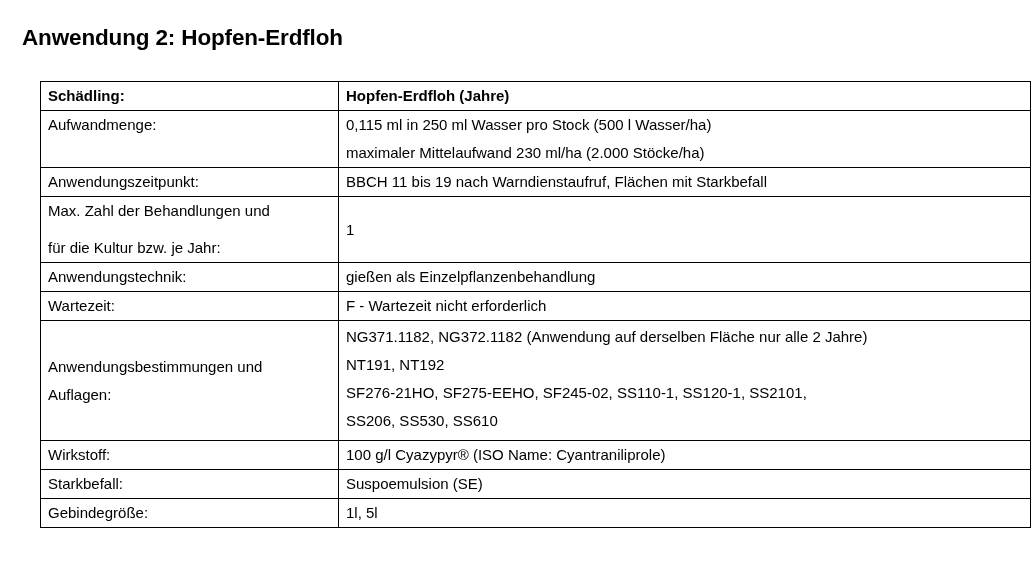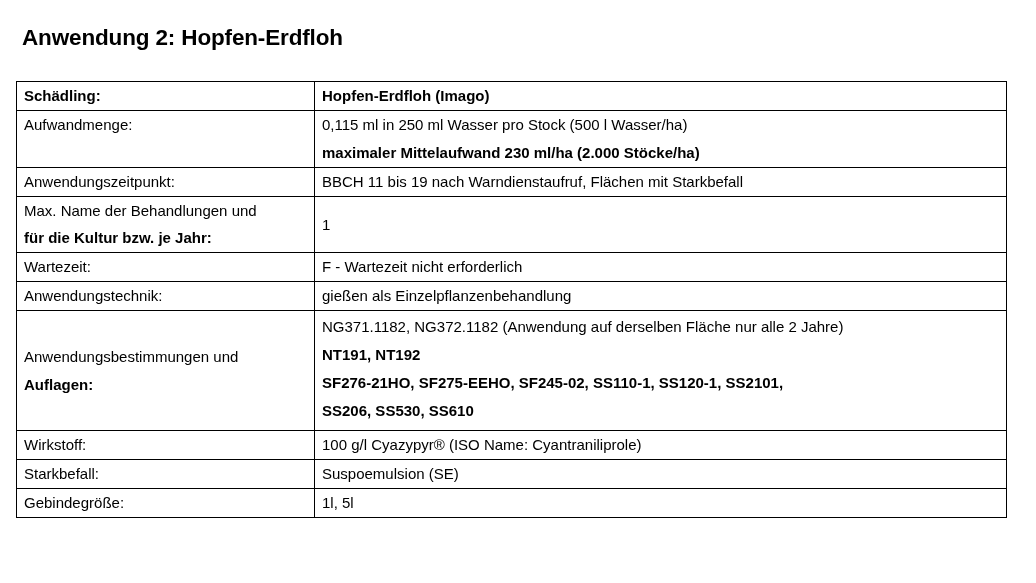--- a/index.html
+++ b/index.html
@@ -30,21 +30,21 @@
     font-size: 22.5px;
     font-weight: bold;
     letter-spacing: -0.15px;
     line-height: 28px;
     white-space: nowrap;
   }
 
   
   .spec-table {
     position: absolute;
-    left: 16px;
+    left: 40px;
     top: 81px;
     width: 990px;
     border-collapse: collapse;
     table-layout: fixed;
     background: #ffffff;
   }
   .spec-table td {
     border: 1px solid #000000;
     vertical-align: top;
     padding: 4px 7px 5px 7px;
@@ -69,24 +69,23 @@
     vertical-align: middle;
   }
 
   
   .line {
     display: block;
     white-space: nowrap;
   }
   .line + .line {
     margin-top: 9px;
-    font-weight: bold;
   }
   .line.tight + .line.tight {
-    margin-top: 8px;
+    margin-top: 18px;
   }
 
   
   td.pad-lg {
     padding-top: 6px;
     padding-bottom: 10px;
   }
 </style>
 </head>
 <body>
@@ -100,21 +99,21 @@
       <col class="c-label">
       <col class="c-value">
     </colgroup>
     <tbody>
 
       <tr class="row-header">
         <td class="cell-label">
           <span class="line">Schädling:</span>
         </td>
         <td class="cell-value">
-          <span class="line">Hopfen-Erdfloh (Imago)</span>
+          <span class="line">Hopfen-Erdfloh (Jahre)</span>
         </td>
       </tr>
 
       <tr>
         <td class="cell-label">
           <span class="line">Aufwandmenge:</span>
         </td>
         <td class="cell-value">
           <span class="line">0,115 ml in 250 ml Wasser pro Stock (500 l Wasser/ha)</span>
           <span class="line">maximaler Mittelaufwand 230 ml/ha (2.000 Stöcke/ha)</span>
@@ -125,43 +124,43 @@
         <td class="cell-label">
           <span class="line">Anwendungszeitpunkt:</span>
         </td>
         <td class="cell-value">
           <span class="line">BBCH 11 bis 19 nach Warndienstaufruf, Flächen mit Starkbefall</span>
         </td>
       </tr>
 
       <tr>
         <td class="cell-label l-middle">
-          <span class="line tight">Max. Name der Behandlungen und</span>
+          <span class="line tight">Max. Zahl der Behandlungen und</span>
           <span class="line tight">für die Kultur bzw. je Jahr:</span>
         </td>
         <td class="cell-value v-middle">
           <span class="line">1</span>
         </td>
       </tr>
 
       <tr>
         <td class="cell-label">
+          <span class="line">Anwendungstechnik:</span>
+        </td>
+        <td class="cell-value">
+          <span class="line">gießen als Einzelpflanzenbehandlung</span>
+        </td>
+      </tr>
+
+      <tr>
+        <td class="cell-label">
           <span class="line">Wartezeit:</span>
         </td>
         <td class="cell-value">
           <span class="line">F - Wartezeit nicht erforderlich</span>
-        </td>
-      </tr>
-
-      <tr>
-        <td class="cell-label">
-          <span class="line">Anwendungstechnik:</span>
-        </td>
-        <td class="cell-value">
-          <span class="line">gießen als Einzelpflanzenbehandlung</span>
         </td>
       </tr>
 
       <tr>
         <td class="cell-label l-middle">
           <span class="line">Anwendungsbestimmungen und</span>
           <span class="line">Auflagen:</span>
         </td>
         <td class="cell-value pad-lg">
           <span class="line">NG371.1182, NG372.1182 (Anwendung auf derselben Fläche nur alle 2 Jahre)</span>

